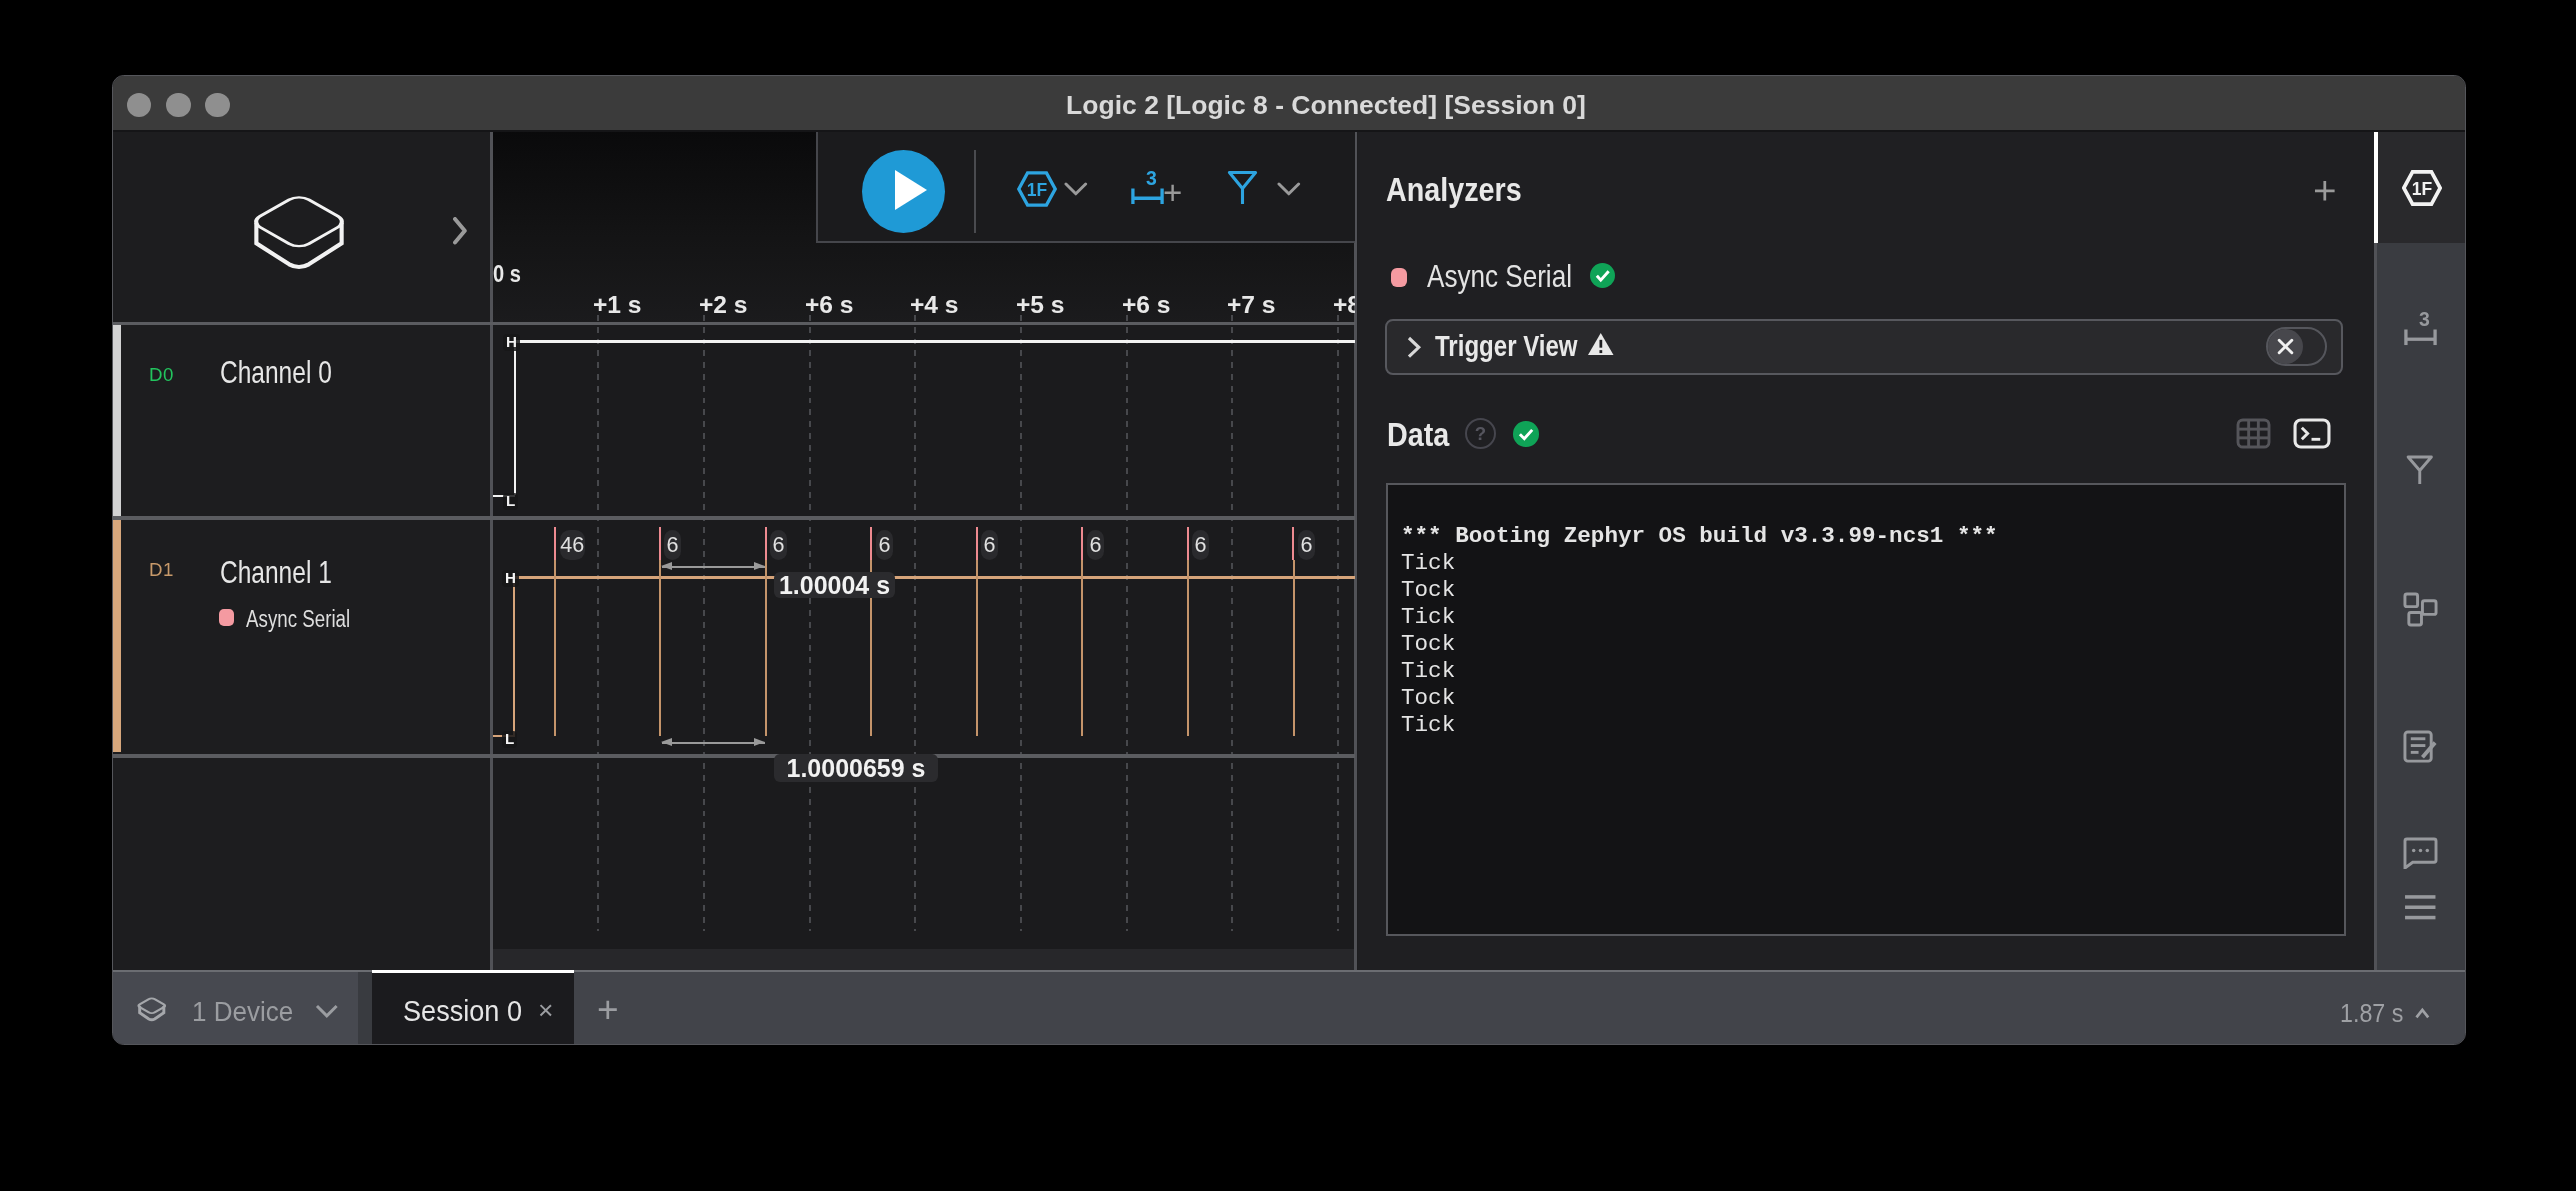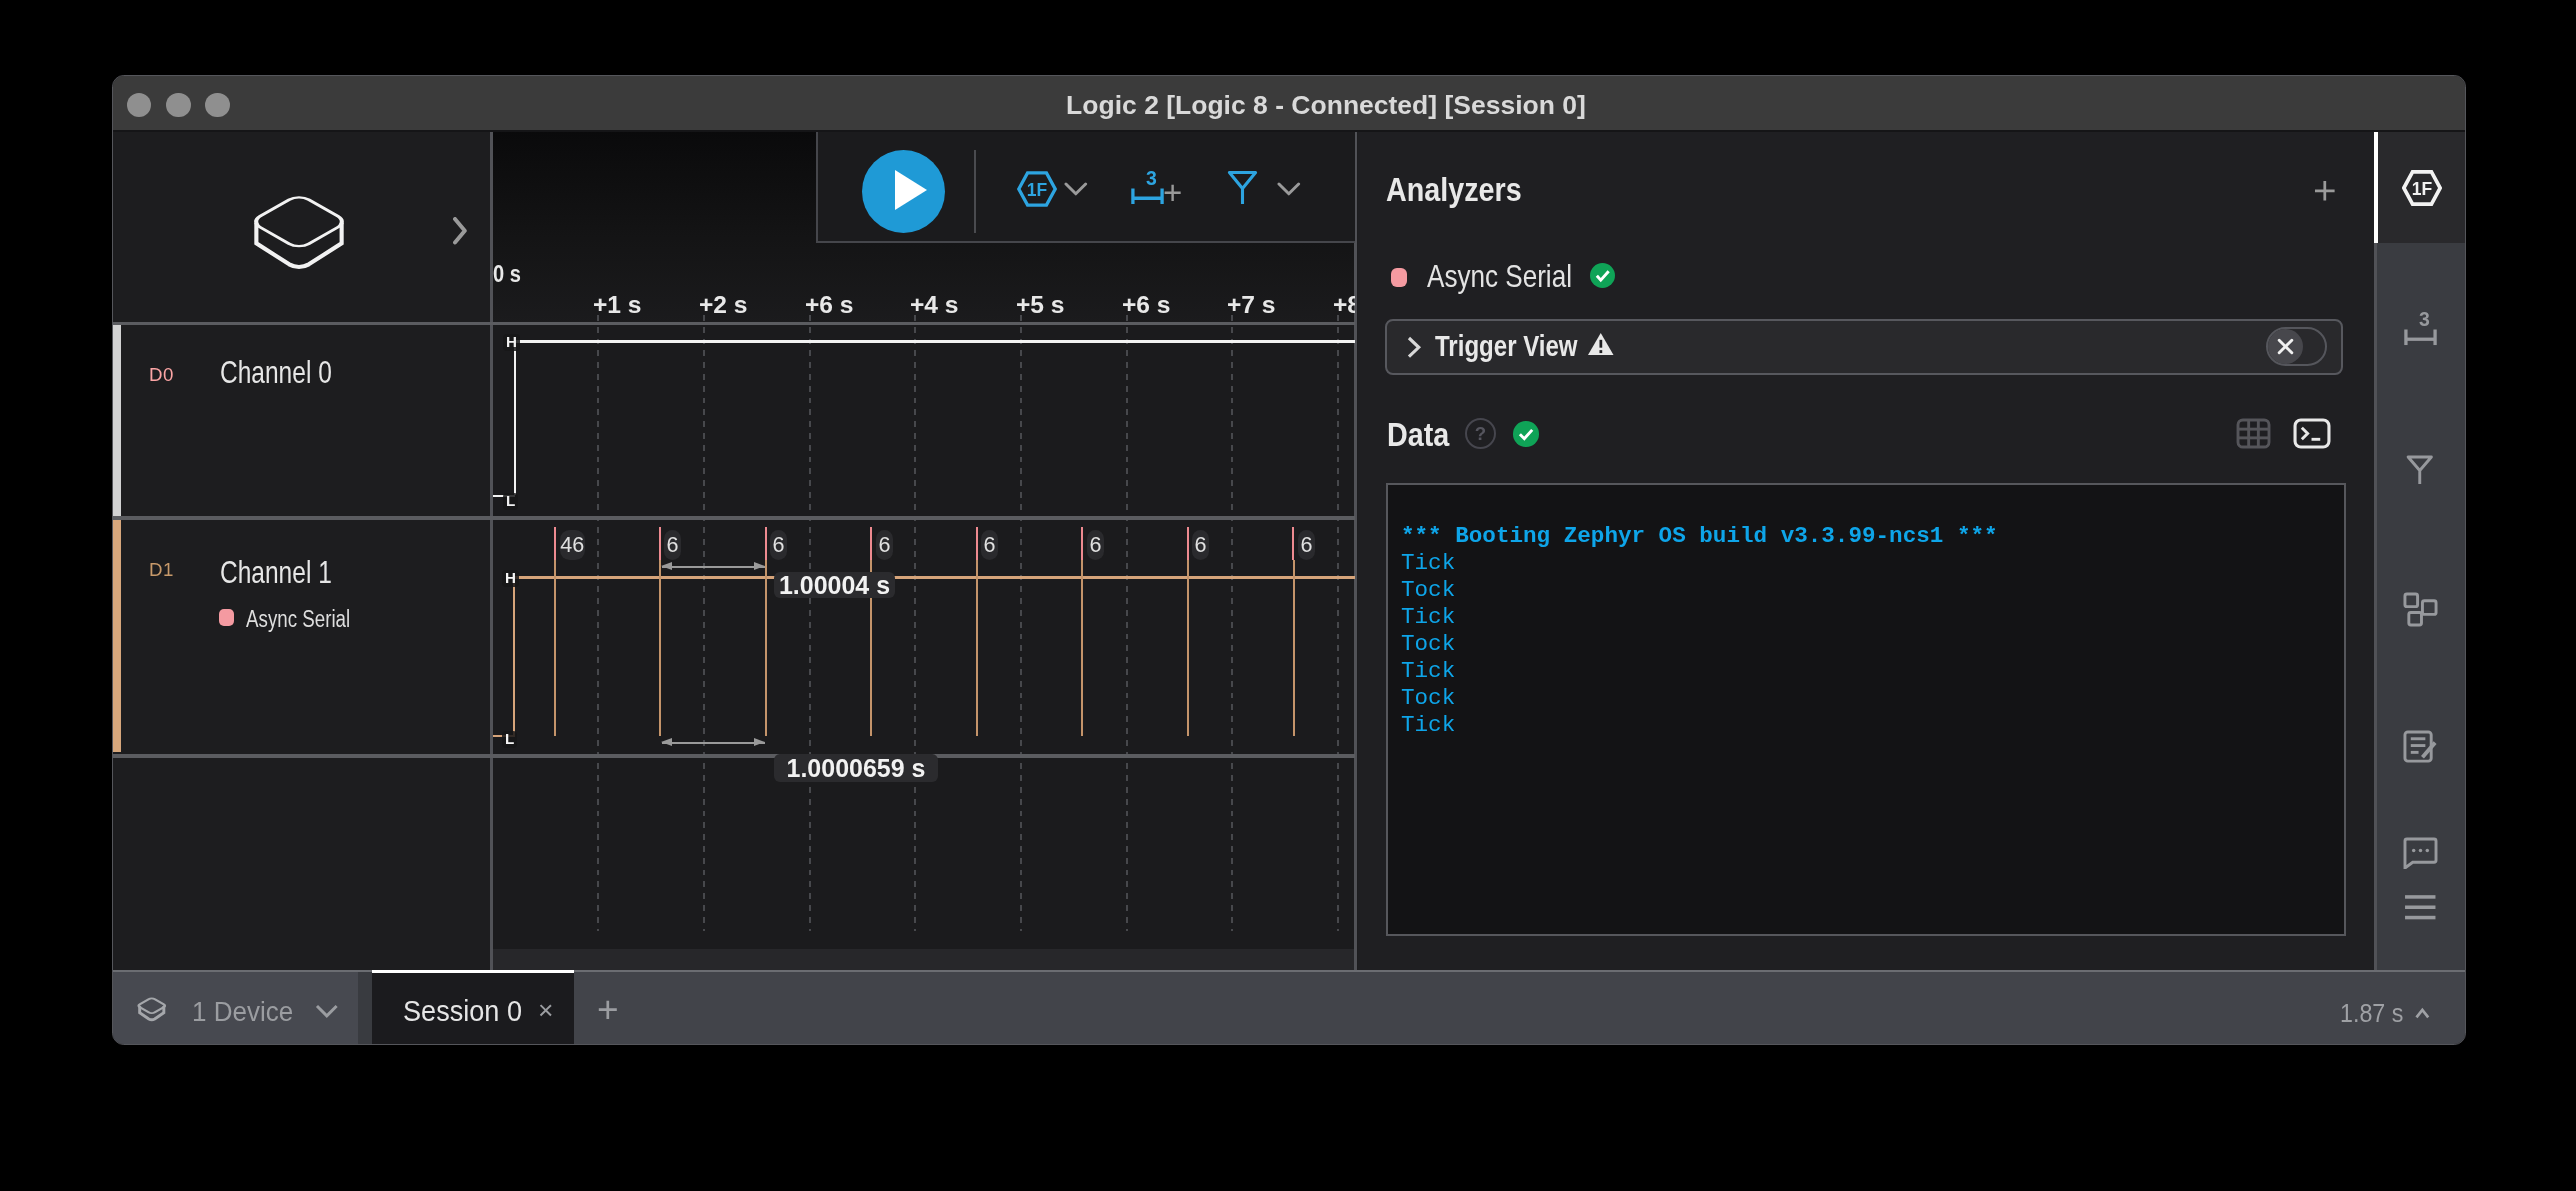--- a/index.html
+++ b/index.html
@@ -19,21 +19,21 @@
   
   #leftpanel{left:0;top:56px;width:377px;height:838px;background:#1d1d1f;}
   #timeline{left:377px;top:56px;width:867px;height:838px;background:#1b1b1d;}
   #rightpanel{left:1245px;top:56px;width:1017px;height:838px;background:#1f1f22;}
   #sidebar{left:2264px;top:56px;width:90px;height:838px;background:#3a3c41;}
   .vborder{top:56px;height:838px;width:2.9px;background:#515257;}
   
   .chev{stroke:#9a9a9a;fill:none;stroke-linecap:round;stroke-linejoin:round;}
   .hdivider{left:0;width:1242px;height:4.2px;background:#5b5c60;}
   .strip{left:0;width:7.6px;}
-  .dlabel{font-size:18.7px;letter-spacing:0.5px;color:#fca5a5;}
+  .dlabel{font-size:18.7px;letter-spacing:0.5px;color:#22c55e;}
   .chlabel{font-size:30.5px;color:#e6e6e6;}
   
   #ruler{left:377px;top:56px;width:867px;height:193px;background:linear-gradient(180deg,#0a0a0b 0%,#141415 55%,#1b1b1d 100%);}
   .ticklabel{top:159px;font-size:24.6px;font-weight:700;color:#e8e8e8;}
   .gridline{top:239px;height:616px;width:1.6px;background:repeating-linear-gradient(180deg,#47484c 0 5.9px,transparent 5.9px 11.8px);}
   .wave{background:#f2f2f2;}
   .waveo{background:#d6a47a;}
   .pulsepink{width:2.2px;background:#ee8a90;top:451px;height:33px;}
   .pulseorange{width:1.7px;background:#c4946a;top:484px;height:176px;}
   .bubble{top:454px;height:29.5px;background:#2a2a2d;border-radius:9.8px;color:#e0e0e0;font-size:21.6px;text-align:center;line-height:29.5px;}
@@ -44,21 +44,21 @@
   .ah{width:0;height:0;border-top:4.9px solid transparent;border-bottom:4.9px solid transparent;}
   #tooltip{left:951px;top:537px;width:232px;height:131px;background:rgba(17,17,19,0.87);border:2px solid #6e6f77;border-radius:8.8px;color:#e9e9e9;font-size:29px;padding:12.8px 0 0 10.8px;line-height:37px;white-space:pre;}
   #tooltip>div{transform:scaleX(0.81);transform-origin:left center;}
   
   #toolbar{left:703px;top:56px;width:539px;height:111px;background:#1b1b1d;border-left:2px solid #45464b;border-bottom:2px solid #45464b;}
   
   .h1{font-size:33px;font-weight:700;color:#e8e8e8;}
   #triggerbox{left:1272px;top:243px;width:958px;height:56px;background:#29292c;border:2px solid #57585e;border-radius:7.9px;}
   #databox{left:1273px;top:407px;width:960px;height:453px;background:#131315;border:2px solid #56575c;}
   #term b{font-family:"Liberation Mono",monospace;}
-  #term{left:1288px;top:447px;font-family:"Liberation Mono",monospace;font-size:22.6px;line-height:27px;color:#0ea5e9;white-space:pre;}
+  #term{left:1288px;top:447px;font-family:"Liberation Mono",monospace;font-size:22.6px;line-height:27px;color:#e5e5e5;white-space:pre;}
   
   #sidetop{left:2264px;top:56px;width:90px;height:111px;background:#29292c;}
   #sidebarwhite{left:2261px;top:56px;width:4.4px;height:111px;background:#ffffff;}
   
   #bottombar{left:0;top:894px;width:2354px;height:77px;background:#42444a;border-top:2px solid #6b6d72;}
   #devsection{left:0;top:896px;width:245px;height:75px;background:#474950;border-bottom-left-radius:11.8px;}
   #sessiontab{left:259px;top:894px;width:202px;height:77px;background:#1b1b1e;border-top:3.4px solid #fff;}
   .botttext{font-size:28.5px;color:#9b9da1;}
 </style>
 </head>

